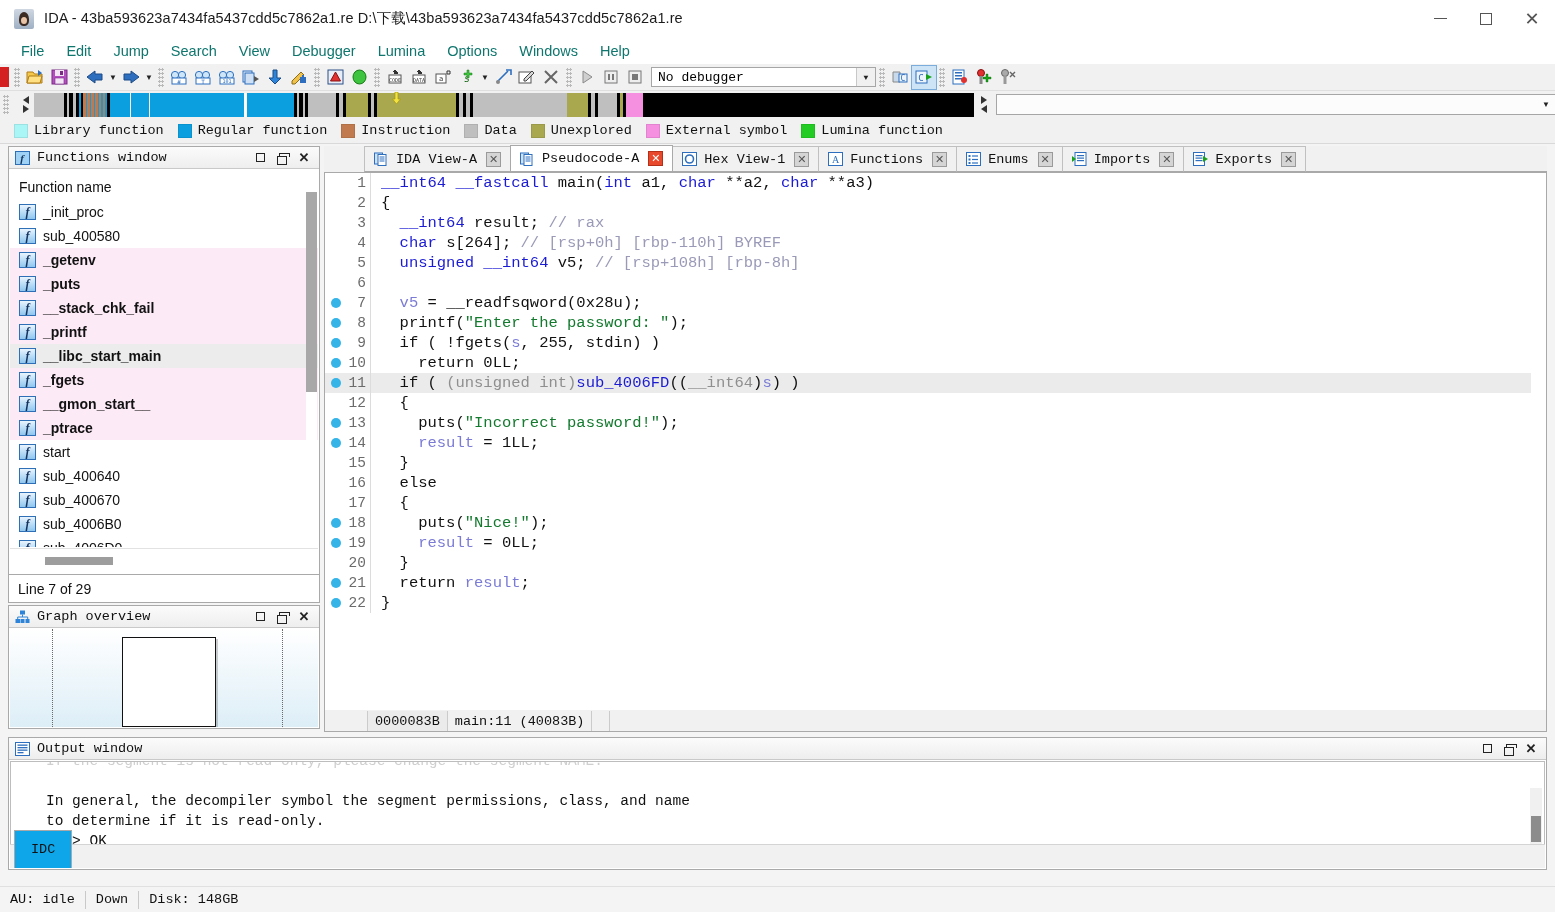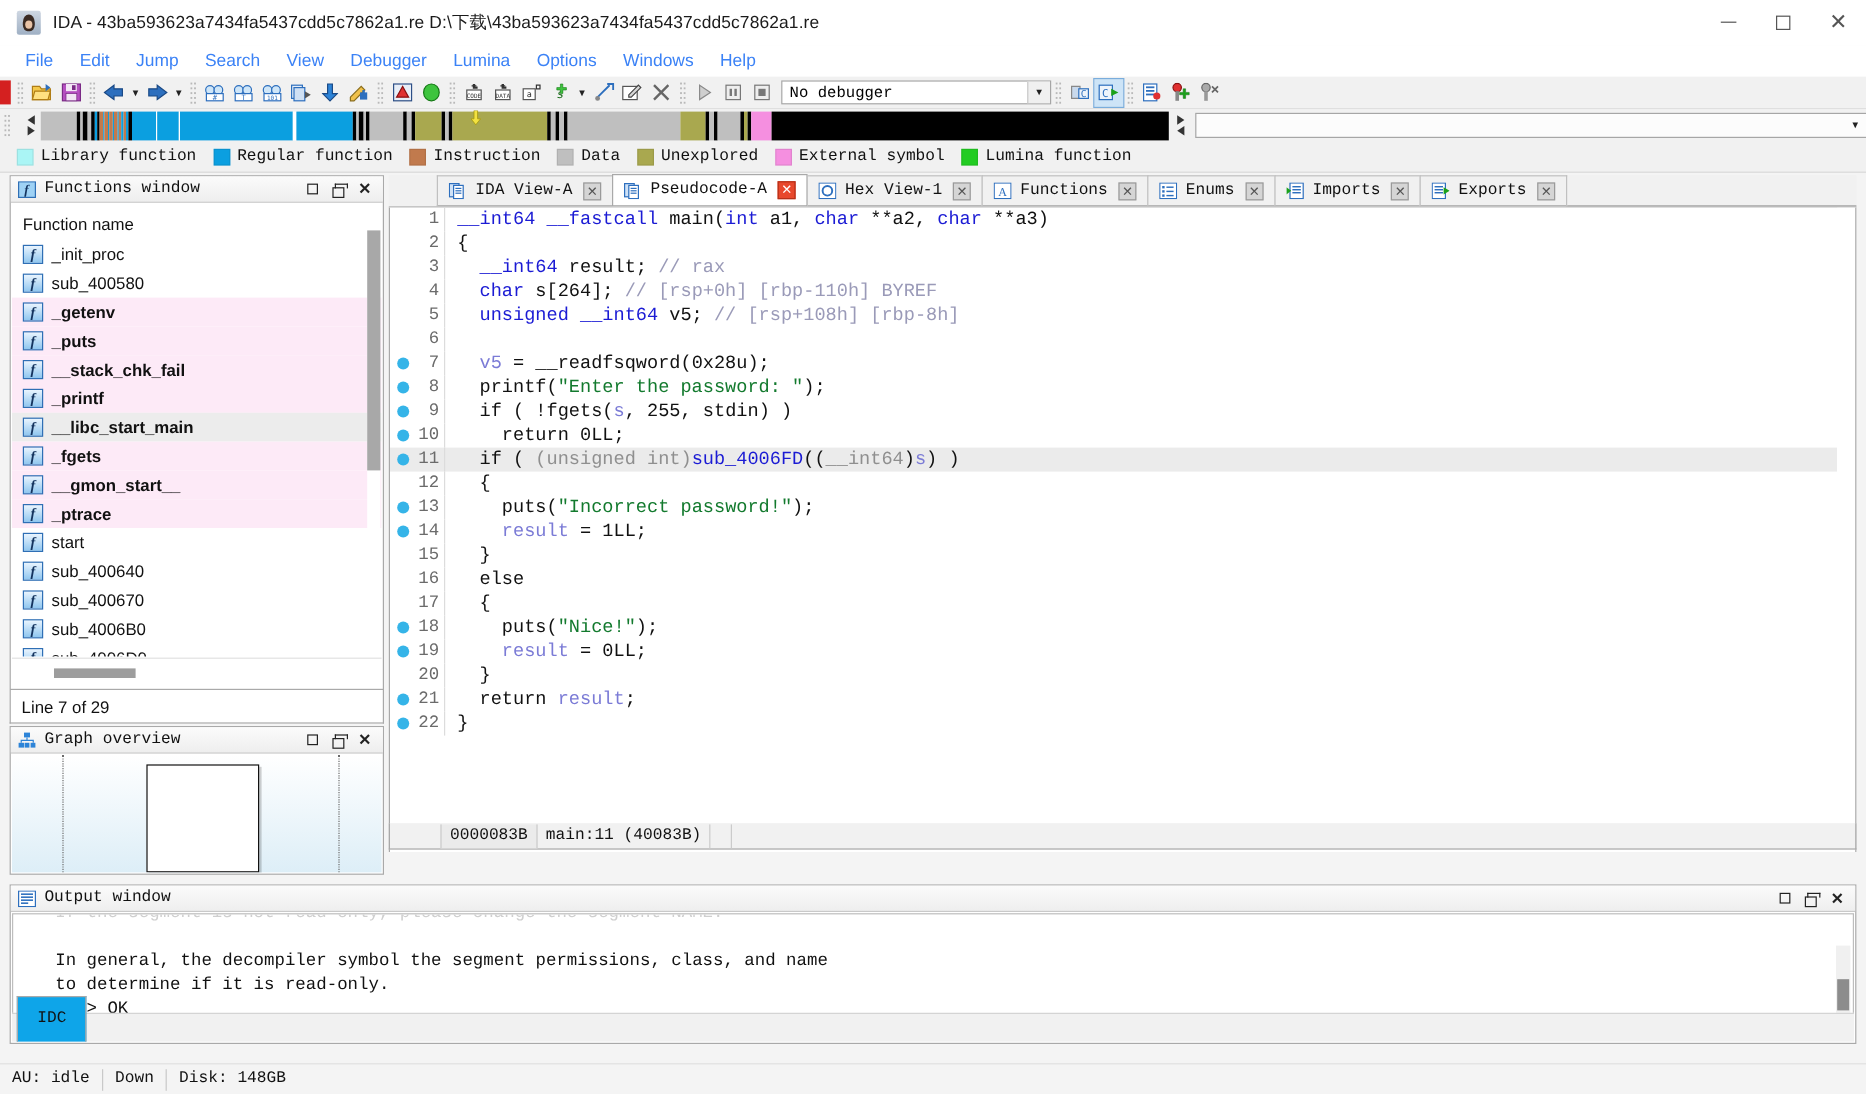--- a/index.html
+++ b/index.html
@@ -39,21 +39,21 @@
   .wb-min { width:13px; height:1px; background:#555; }
   .wb-max { width:12px; height:12px; border:1px solid #555; }
   .wb-close { font-size:18px; line-height:1; font-family:"DejaVu Sans", sans-serif; }
 
   
   .menubar {
     position:absolute; left:0; top:38px; width:1555px; height:26px;
     background:#ffffff; display:flex; align-items:center; padding-left:10px;
   }
   .menu-item {
-    padding:3px 11px; font-size:14.5px; color:#3b82f6;
+    padding:3px 11px; font-size:14.5px; color:#0f766e;
   }
 
   
   .toolbar {
     position:absolute; left:0; top:64px; width:1555px; height:27px;
     background:#f1f1f1; border-bottom:1px solid #dfdfdf;
     display:flex; align-items:center;
   }
   .tb-redmark{
     width:9px; height:20px; background:#d42020; margin-left:0px; margin-right:2px;
@@ -237,23 +237,23 @@
   .k-plain  { color:#111111; }
   .k-comment{ color:#9a9ab8; }
   .k-var    { color:#7b7bd6; }
   .k-str    { color:#137a2e; }
   .k-fn     { color:#1b1bd4; }
   .k-gray   { color:#8f8f8f; }
   .k-num    { color:#111111; }
   .pc-vscroll { position:absolute; right:0; top:0; width:15px; bottom:0; background:#fff; }
 
   #pc-status {
-    position:absolute; left:324px; top:686px; width:1223px; height:22px;
+    position:absolute; left:324px; top:710px; width:1223px; height:22px;
     background:#f1f1f1; border:1px solid #a9a9a9; border-top:none;
-    display:flex; align-items:center;
+    display:flex; align-items:flex-end;
   }
   .pcs-cell {
     height:20px; display:flex; align-items:center; padding:0 7px;
     font-family:"Liberation Mono", monospace; font-size:13.5px; color:#111;
     border-right:1px solid #cbcbcb;
   }
   .pcs-cell.first { margin-left:42px; background:#ebebeb; border-left:1px solid #cbcbcb; }
   .pcs-cell.blank { width:18px; }
 
   

